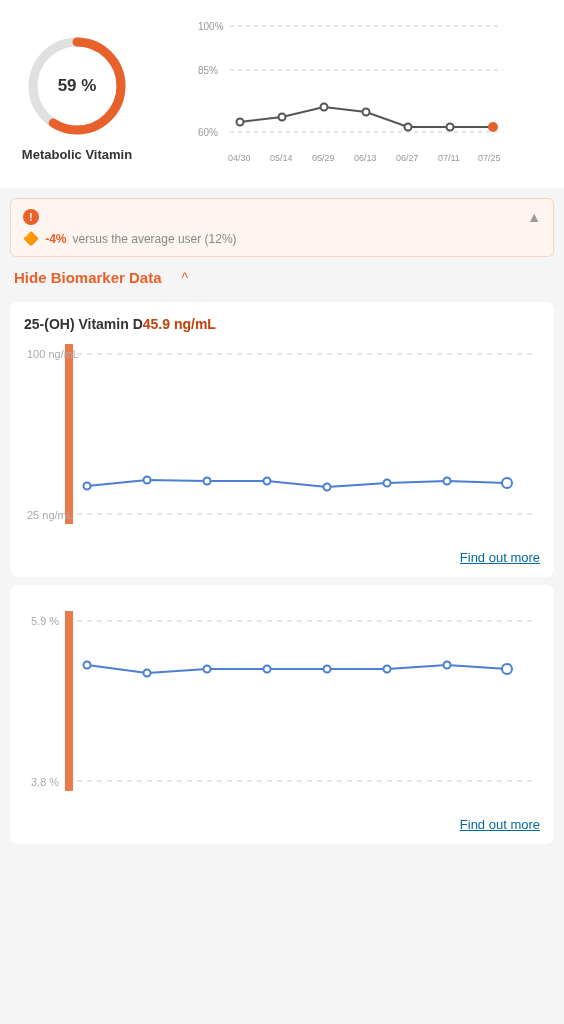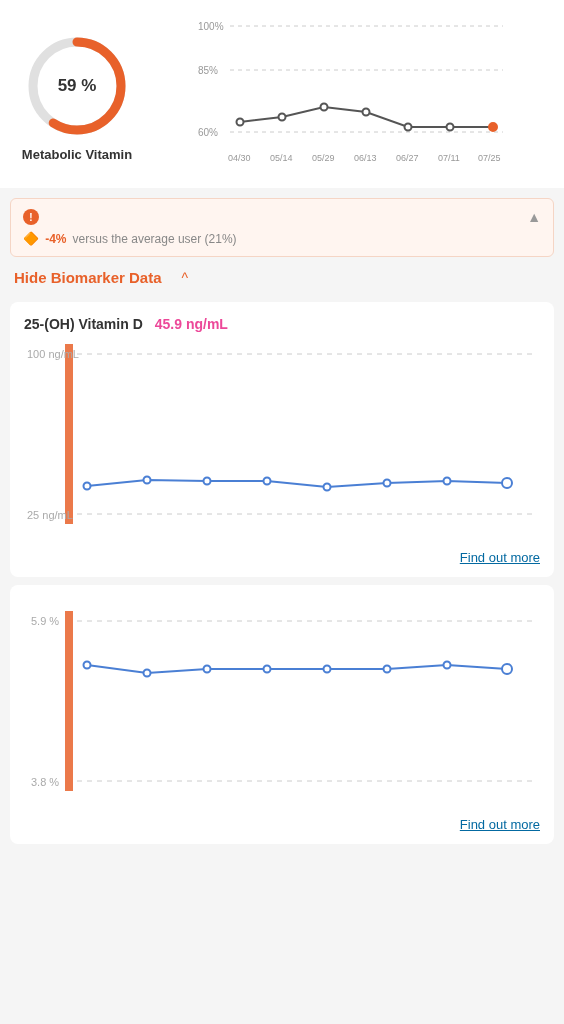--- a/index.html
+++ b/index.html
@@ -134,22 +134,21 @@
 
     .card-title {
       font-size: 14px;
       font-weight: 600;
       color: #333;
     }
 
     .card-value {
       font-size: 14px;
       font-weight: 600;
-      color: #ec4899;
-      margin-left: 12px;
+      color: #c2410c;
     }
 
     .card-chart {
       width: 100%;
       height: 200px;
       position: relative;
       margin-top: 12px;
       text-align: center;
     }
 
@@ -218,21 +217,21 @@
 <div class="alert-box">
   <div class="alert-row1">
     <div class="alert-text-main">
       <div class="alert-icon">!</div>
     </div>
     <span class="alert-chevron">▲</span>
   </div>
   <div class="alert-row2">
     <span style="font-size:13px;">🔶</span>
     <span class="alert-diff">-4%</span>
-    <span> versus the average user (21%)</span>
+    <span> versus the average user (12%)</span>
   </div>
 </div>
 
 <div class="hide-biomarker-btn">
   <span class="hide-biomarker-label">Hide Biomarker Data</span>
   <span class="hide-chevron">^</span>
 </div>
 
 <div class="biomarker-card">
   <div class="card-header">

